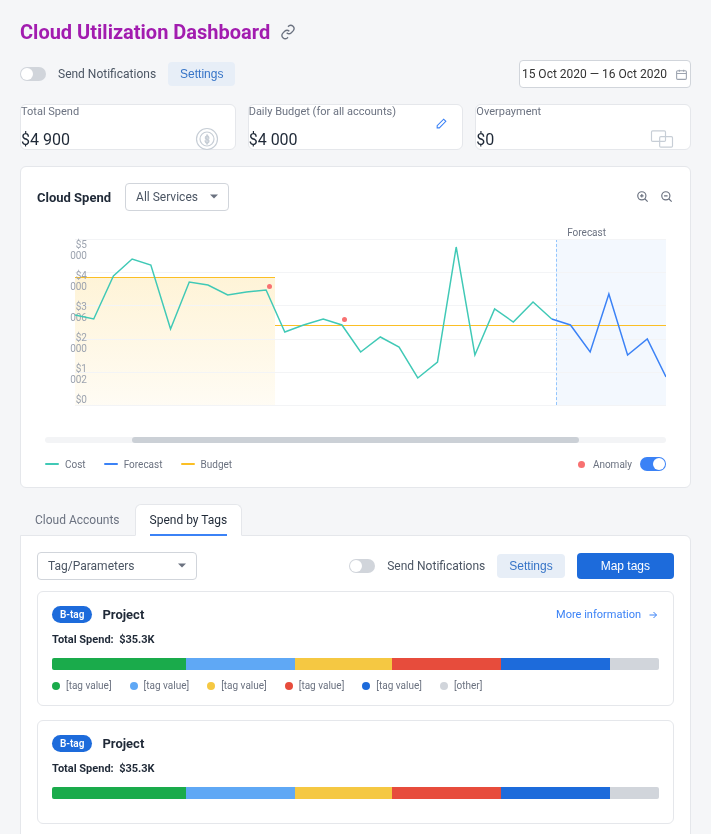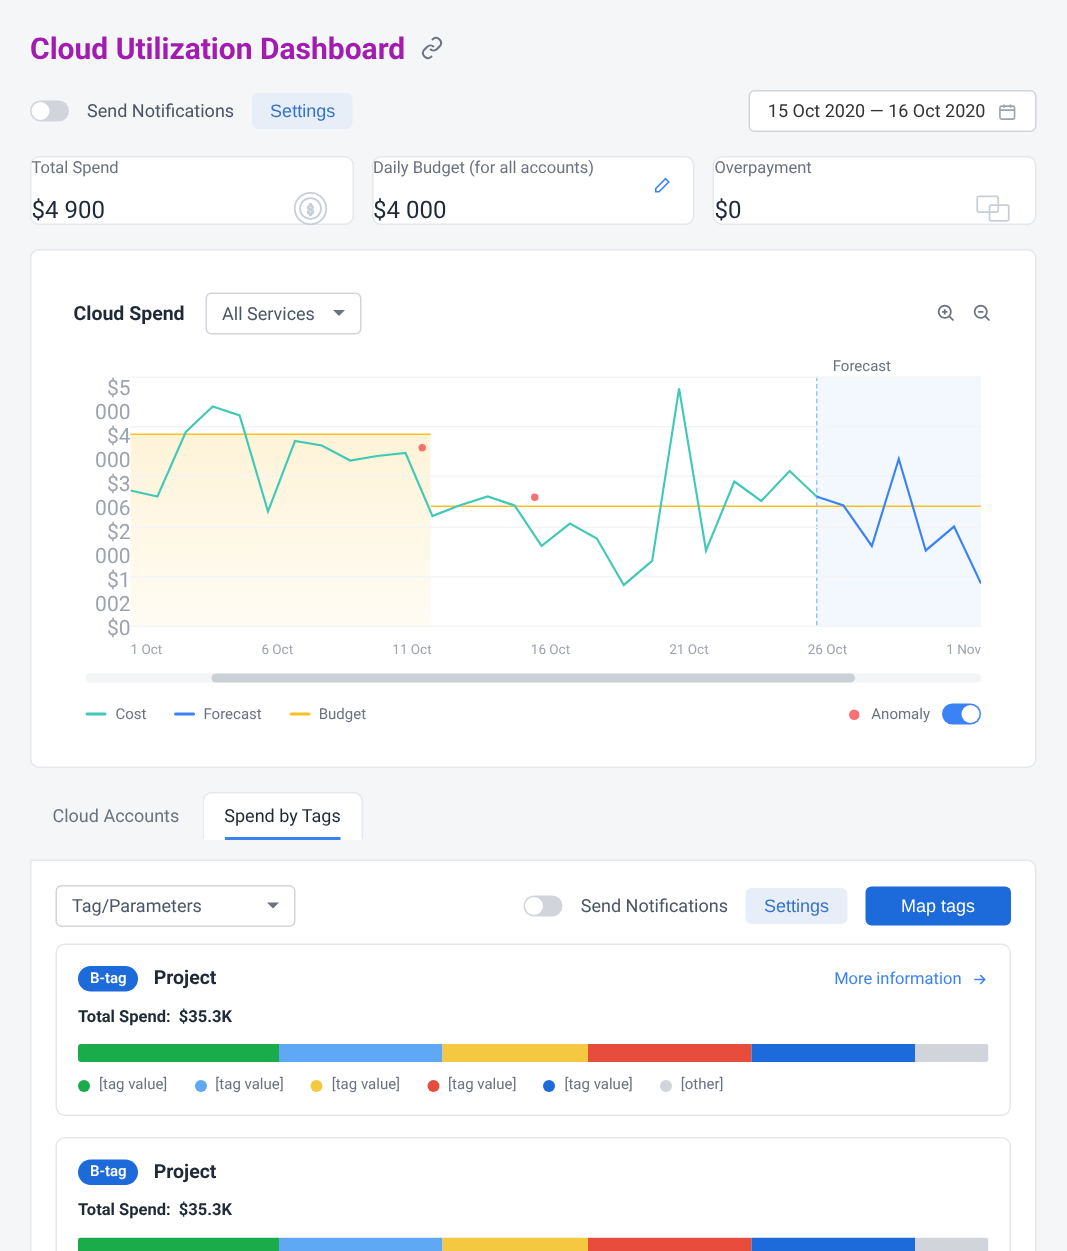--- a/index.html
+++ b/index.html
@@ -9,51 +9,51 @@
 .header h1{font-size:20px;font-weight:700;color:#a21caf}
 .icon-link{width:16px;height:16px;color:#6b7280;cursor:pointer}
 .toolbar{display:flex;align-items:center;justify-content:space-between;margin-bottom:16px}
 .toolbar-left{display:flex;align-items:center;gap:12px}
 .toggle{width:26px;height:14px;background:#d1d5db;border-radius:10px;position:relative;cursor:pointer}
 .toggle::after{content:"";width:12px;height:12px;background:#fff;border-radius:50%;position:absolute;top:1px;left:1px}
 .toggle.on{background:#3b82f6}
 .toggle.on::after{left:auto;right:1px}
 .label-text{color:#4b5563;font-size:12px}
 .settings-btn{background:#e7eef7;color:#3674c7;border:none;padding:5px 12px;border-radius:4px;font-size:12px;cursor:pointer}
-.date-picker{background:#fff;border:1px solid #d1d5db;border-radius:4px;padding:6px 12px;display:flex;align-items:center;gap:8px;font-size:12px;color:#333;cursor:pointer}
+.date-picker{background:#fff;border:1px solid #d1d5db;border-radius:4px;padding:6px 2px;display:flex;align-items:center;gap:8px;font-size:12px;color:#333;cursor:pointer}
 .cards{display:flex;gap:12px;margin-bottom:16px}
 .card{flex:1;background:#fff;border:1px solid #e5e7eb;border-radius:6px;padding:0;position:relative}
 .card-title{color:#6b7280;font-size:11px;margin-bottom:12px}
 .card-value{font-size:16px;font-weight:400;color:#1f2937}
 .card-icon{position:absolute;top:20px;right:14px;width:28px;height:28px;color:#c7ced6}
-.panel{background:#fff;border:1px solid #e5e7eb;border-radius:6px;padding:28px;margin-bottom:16px}
+.panel{background:#fff;border:1px solid #e5e7eb;border-radius:6px;padding:16px;margin-bottom:16px}
 .panel-header{display:flex;align-items:center;gap:14px;margin-bottom:16px}
 .panel-title{font-size:13px;font-weight:700;color:#1f2937}
 .select{border:1px solid #d1d5db;border-radius:4px;padding:6px 30px 6px 10px;font-size:12px;color:#4b5563;background:#fff;position:relative;cursor:pointer}
 .select::after{content:"";position:absolute;right:10px;top:50%;transform:translateY(-30%);border:4px solid transparent;border-top-color:#6b7280}
 .zoom-icons{margin-left:auto;display:flex;gap:10px;color:#6b7280}
 .zoom-icons svg{width:14px;height:14px;cursor:pointer}
 .chart{position:relative;height:200px;margin:0 8px}
 .forecast-label{position:absolute;right:60px;top:0;font-size:10px;color:#6b7280}
 .forecast-zone{position:absolute;top:12px;bottom:22px;right:0;width:110px;background:rgba(59,130,246,0.06);border-left:1px dashed #93c5fd}
 .budget-zone{position:absolute;top:50px;bottom:22px;left:30px;width:200px;background:linear-gradient(to top,rgba(251,191,36,0.05),rgba(251,191,36,0.18));border-top:1px solid #fbbf24}
 .budget-line{position:absolute;left:230px;right:0;top:98px;border-top:1px solid #fbbf24}
-.y-axis{position:absolute;left:0;top:12px;bottom:22px;width:30px;display:flex;flex-direction:column;justify-content:space-between;font-size:14px;color:#9ca3af;text-align:right}
+.y-axis{position:absolute;left:12px;top:12px;bottom:22px;width:30px;display:flex;flex-direction:column;justify-content:space-between;font-size:10px;color:#9ca3af;text-align:right}
 .x-axis{position:absolute;left:30px;right:0;bottom:0;display:flex;justify-content:space-between;font-size:9px;color:#9ca3af}
 .grid-lines{position:absolute;left:30px;right:0;top:12px;bottom:22px}
 .grid-lines div{position:absolute;left:0;right:0;border-top:1px solid #f3f4f6}
 .chart-svg{position:absolute;left:30px;right:0;top:12px;bottom:22px}
 .scrollbar{margin:10px 8px 14px;height:6px;background:#f3f4f6;border-radius:3px;position:relative}
 .scrollbar-thumb{position:absolute;left:14%;right:14%;top:0;bottom:0;background:#cbd0d6;border-radius:3px}
 .legend{display:flex;align-items:center;gap:18px;font-size:10px;color:#6b7280;padding:0 8px}
 .legend-item{display:flex;align-items:center;gap:6px}
 .legend-line{width:14px;height:2px;border-radius:1px}
 .legend-dot{width:7px;height:7px;border-radius:50%}
 .anomaly-group{margin-left:auto;display:flex;align-items:center;gap:8px}
-.tabs{display:flex;gap:0;margin-bottom:14px}
+.tabs{display:flex;gap:0;margin-bottom:0}
 .tab{padding:8px 14px;font-size:12px;color:#6b7280;cursor:pointer;border:1px solid transparent;background:transparent;border-radius:6px 6px 0 0}
 .tab.active{background:#fff;color:#1f2937;border:1px solid #e5e7eb;border-bottom-color:#fff;position:relative}
 .tab.active::after{content:"";position:absolute;bottom:-1px;left:14px;right:14px;height:2px;background:#3b82f6}
 .tags-panel{background:#fff;border:1px solid #e5e7eb;border-radius:0 6px 6px 6px;padding:16px;margin-top:-1px}
 .tags-toolbar{display:flex;align-items:center;gap:12px;margin-bottom:11px}
 .map-btn{background:#1d6bdb;color:#fff;border:none;padding:6px 24px;border-radius:4px;font-size:12px;cursor:pointer}
 .tag-card{border:1px solid #e5e7eb;border-radius:6px;padding:14px;margin-bottom:14px}
 .tag-header{display:flex;align-items:center;gap:10px;margin-bottom:10px}
 .badge{background:#1d6bdb;color:#fff;font-size:10px;padding:3px 8px;border-radius:10px;font-weight:600}
 .tag-title{font-size:13px;font-weight:700;color:#1f2937}
@@ -161,29 +161,20 @@
           <span>$2 000</span>
           <span>$1 002</span>
           <span>$0</span>
       </div>
       <svg class="chart-svg" viewBox="0 0 600 166" preserveAspectRatio="none" style="width:calc(100% - 30px);height:166px">
         <polyline fill="none" stroke="#40c9b6" stroke-width="1.5" points="0,76 19,80 39,37 58,20 77,26 97,90 116,43 135,46 155,56 174,53 194,51 213,93 232,86 252,80 271,86 290,113 310,98 329,108 348,139 368,123 387,8 406,116 426,70 445,83 465,63 484,80"></polyline>
         <polyline fill="none" stroke="#3b82f6" stroke-width="1.5" points="484,80 503,86 523,113 542,55 561,116 581,100 600,138"></polyline>
       </svg>
       <div class="anomaly-dot" style="left:222px;top:57px"></div>
       <div class="anomaly-dot" style="left:297px;top:90px"></div>
-      <div class="x-axis">
-        <span>1 Oct</span>
-          <span>6 Oct</span>
-          <span>11 Oct</span>
-          <span>16 Oct</span>
-          <span>21 Oct</span>
-          <span>26 Oct</span>
-          <span>1 Nov</span>
-      </div>
     </div>
 
     <div class="scrollbar">
       <div class="scrollbar-thumb"></div>
     </div>
 
     <div class="legend">
       <div class="legend-item">
           <span class="legend-line" style="background:#40c9b6"></span>
           <span>Cost</span>

